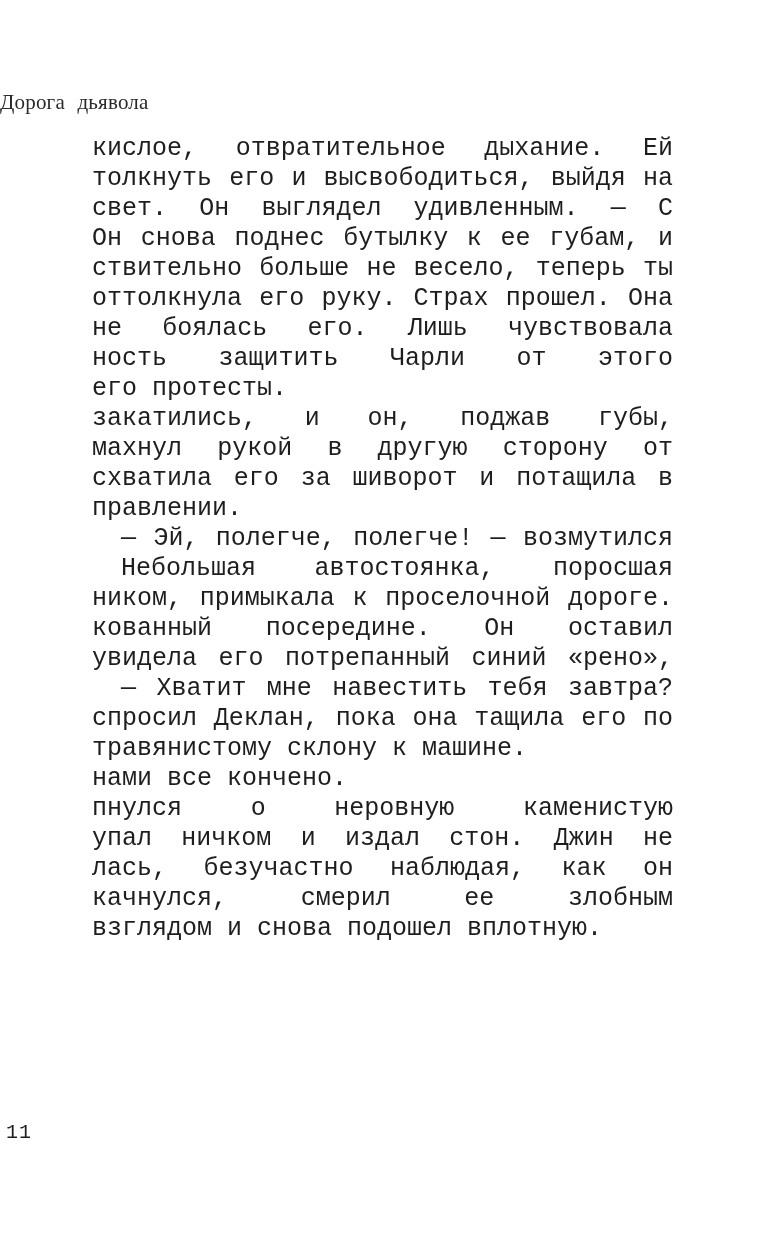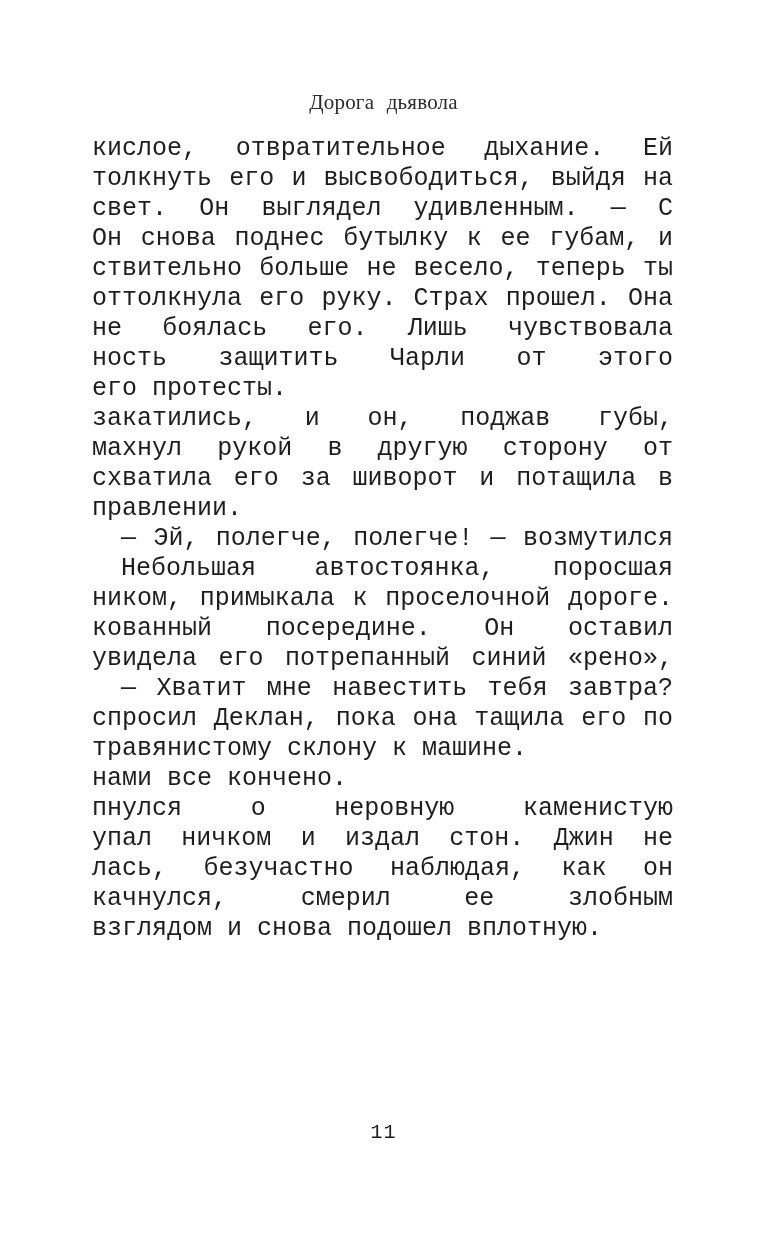--- a/index.html
+++ b/index.html
@@ -13,21 +13,20 @@
     height: 1240px;
     background: #ffffff;
     font-family: "Liberation Serif", serif;
     overflow: hidden;
   }
   .running-title {
     position: absolute;
     top: 90px;
     left: 0;
     right: 0;
-    text-align: center;
     font-size: 21px;
     line-height: 24px;
     color: #2a2a2a;
     word-spacing: 7px;
     letter-spacing: 0.2px;
   }
   .body-text {
     position: absolute;
     top: 134px;
     left: 92px;
@@ -41,23 +40,23 @@
     overflow: hidden;
     text-align: justify;
     font-family: Liberation Mono, monospace;
   }
   .line.just { text-align-last: justify; }
   .line.rag  { text-align-last: left; }
   .line.indent { text-indent: 29px; }
   .page-number {
     position: absolute;
     top: 1121px;
-    left: 0;
+    left: 6px;
     right: 0;
-    text-align: center;
+    text-align: left;
     font-family: "Liberation Mono", monospace;
     font-size: 20px;
     line-height: 24px;
     color: #1e1e1e;
     letter-spacing: 1px;
   }
 </style>
 </head>
 <body>
 

